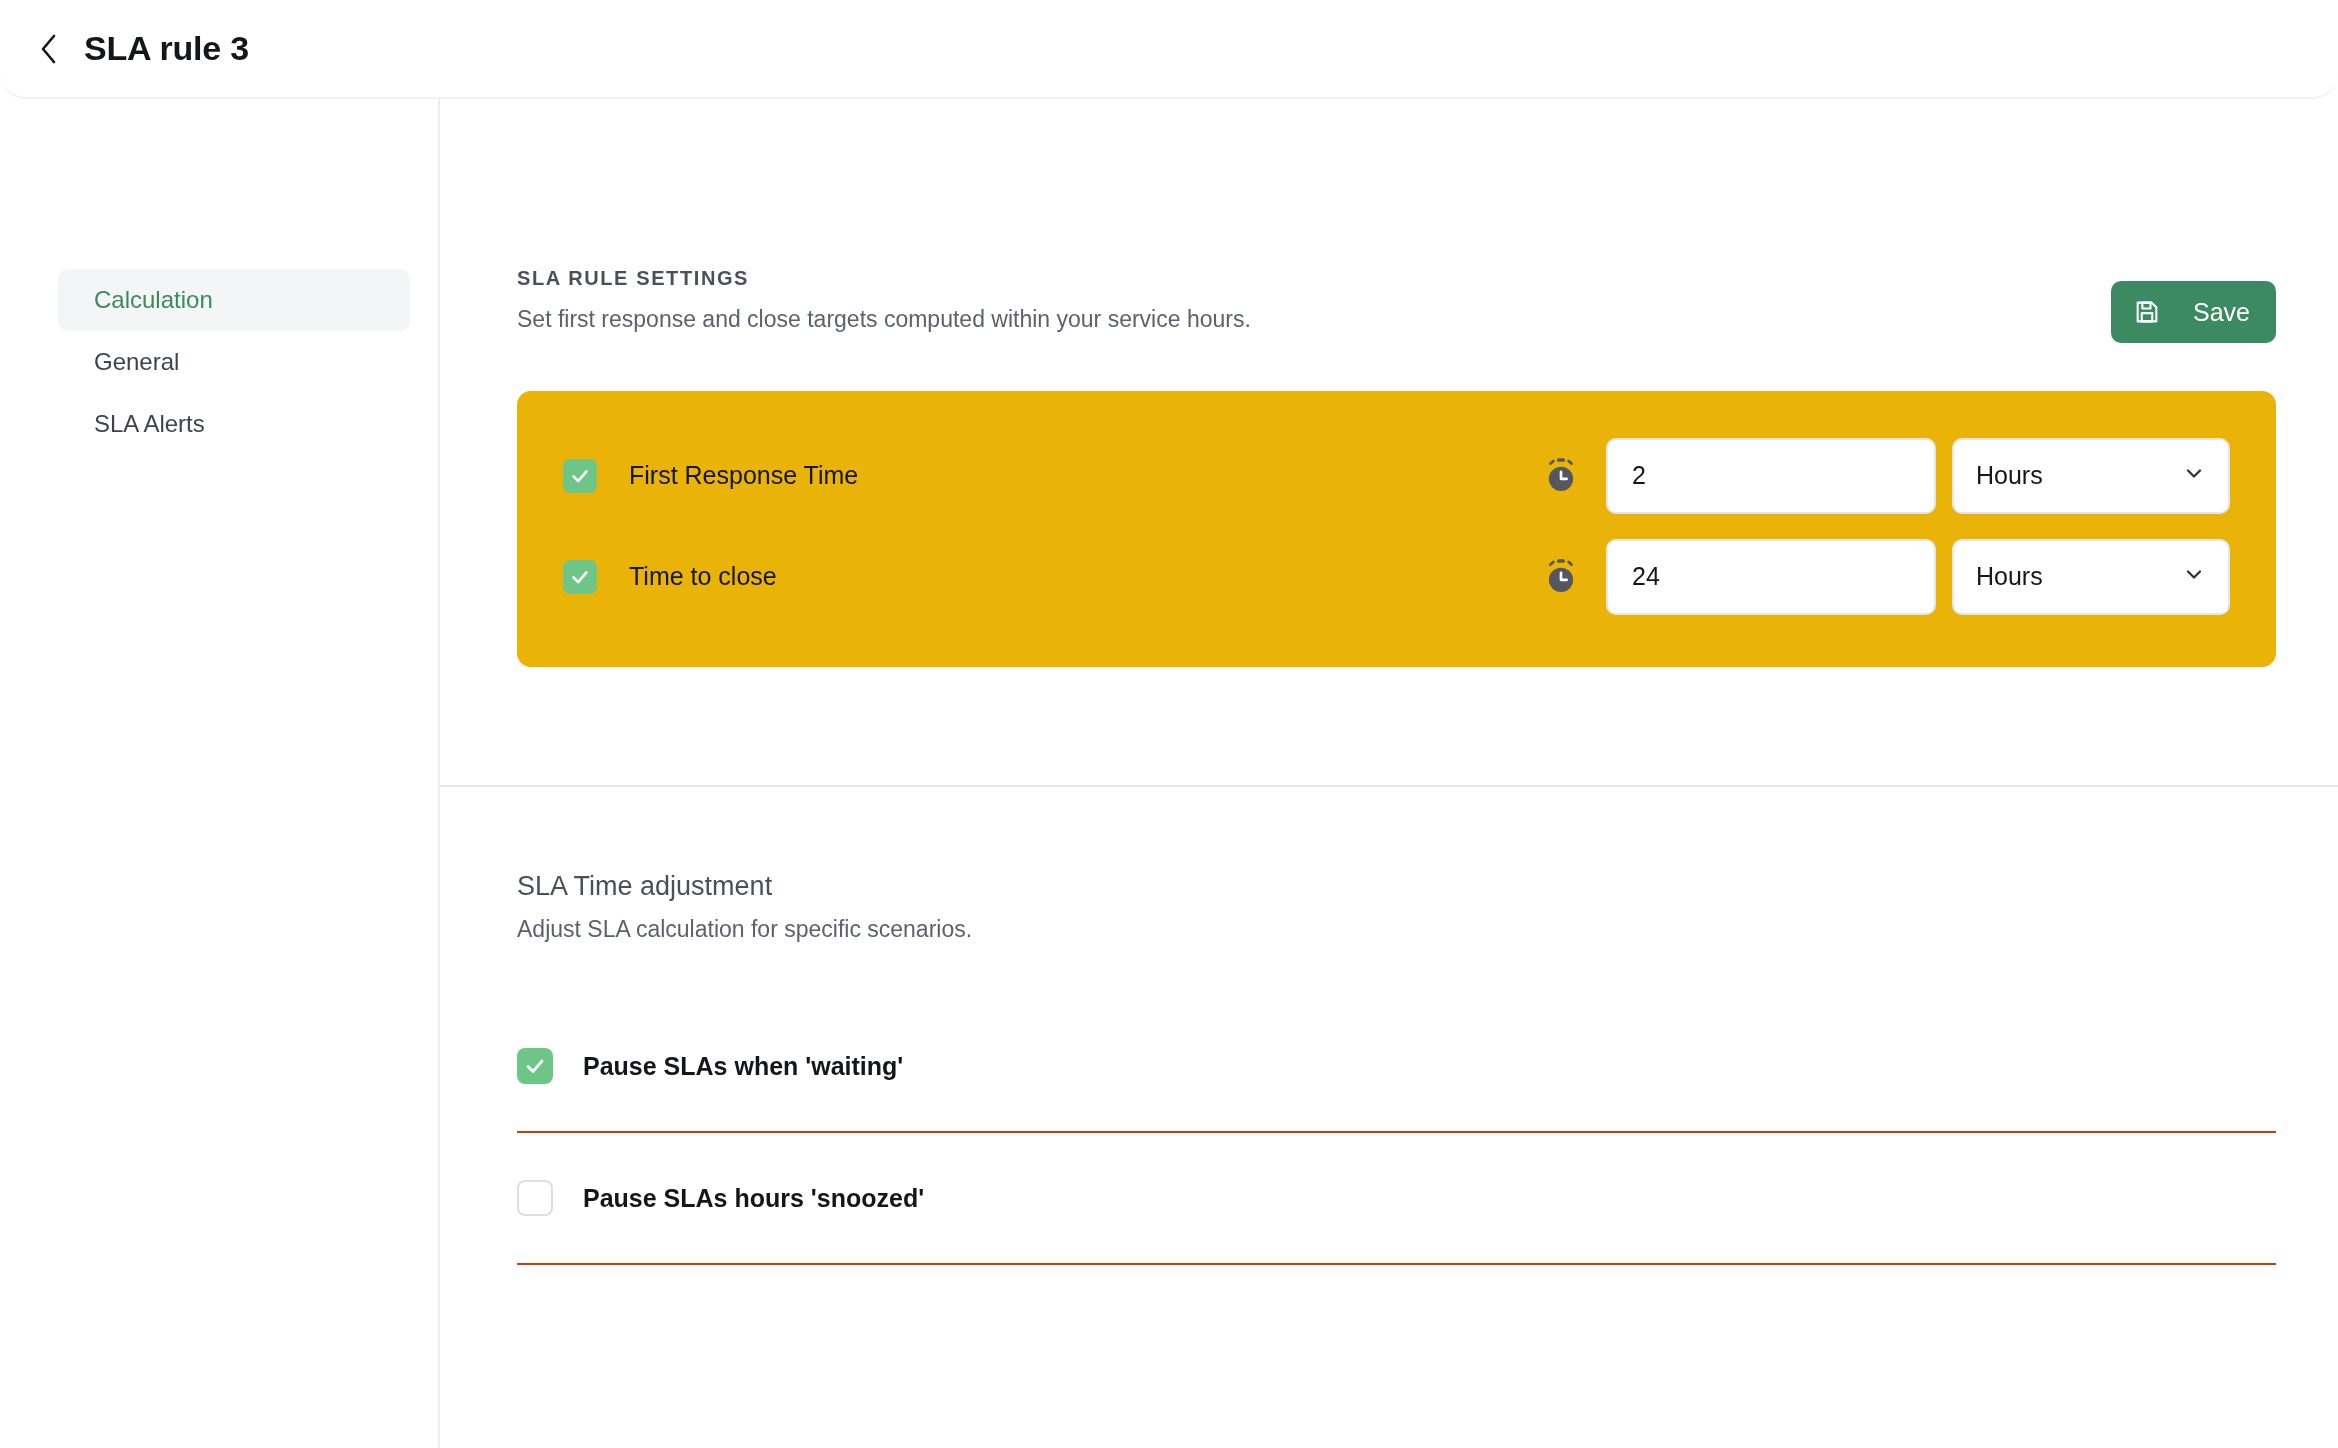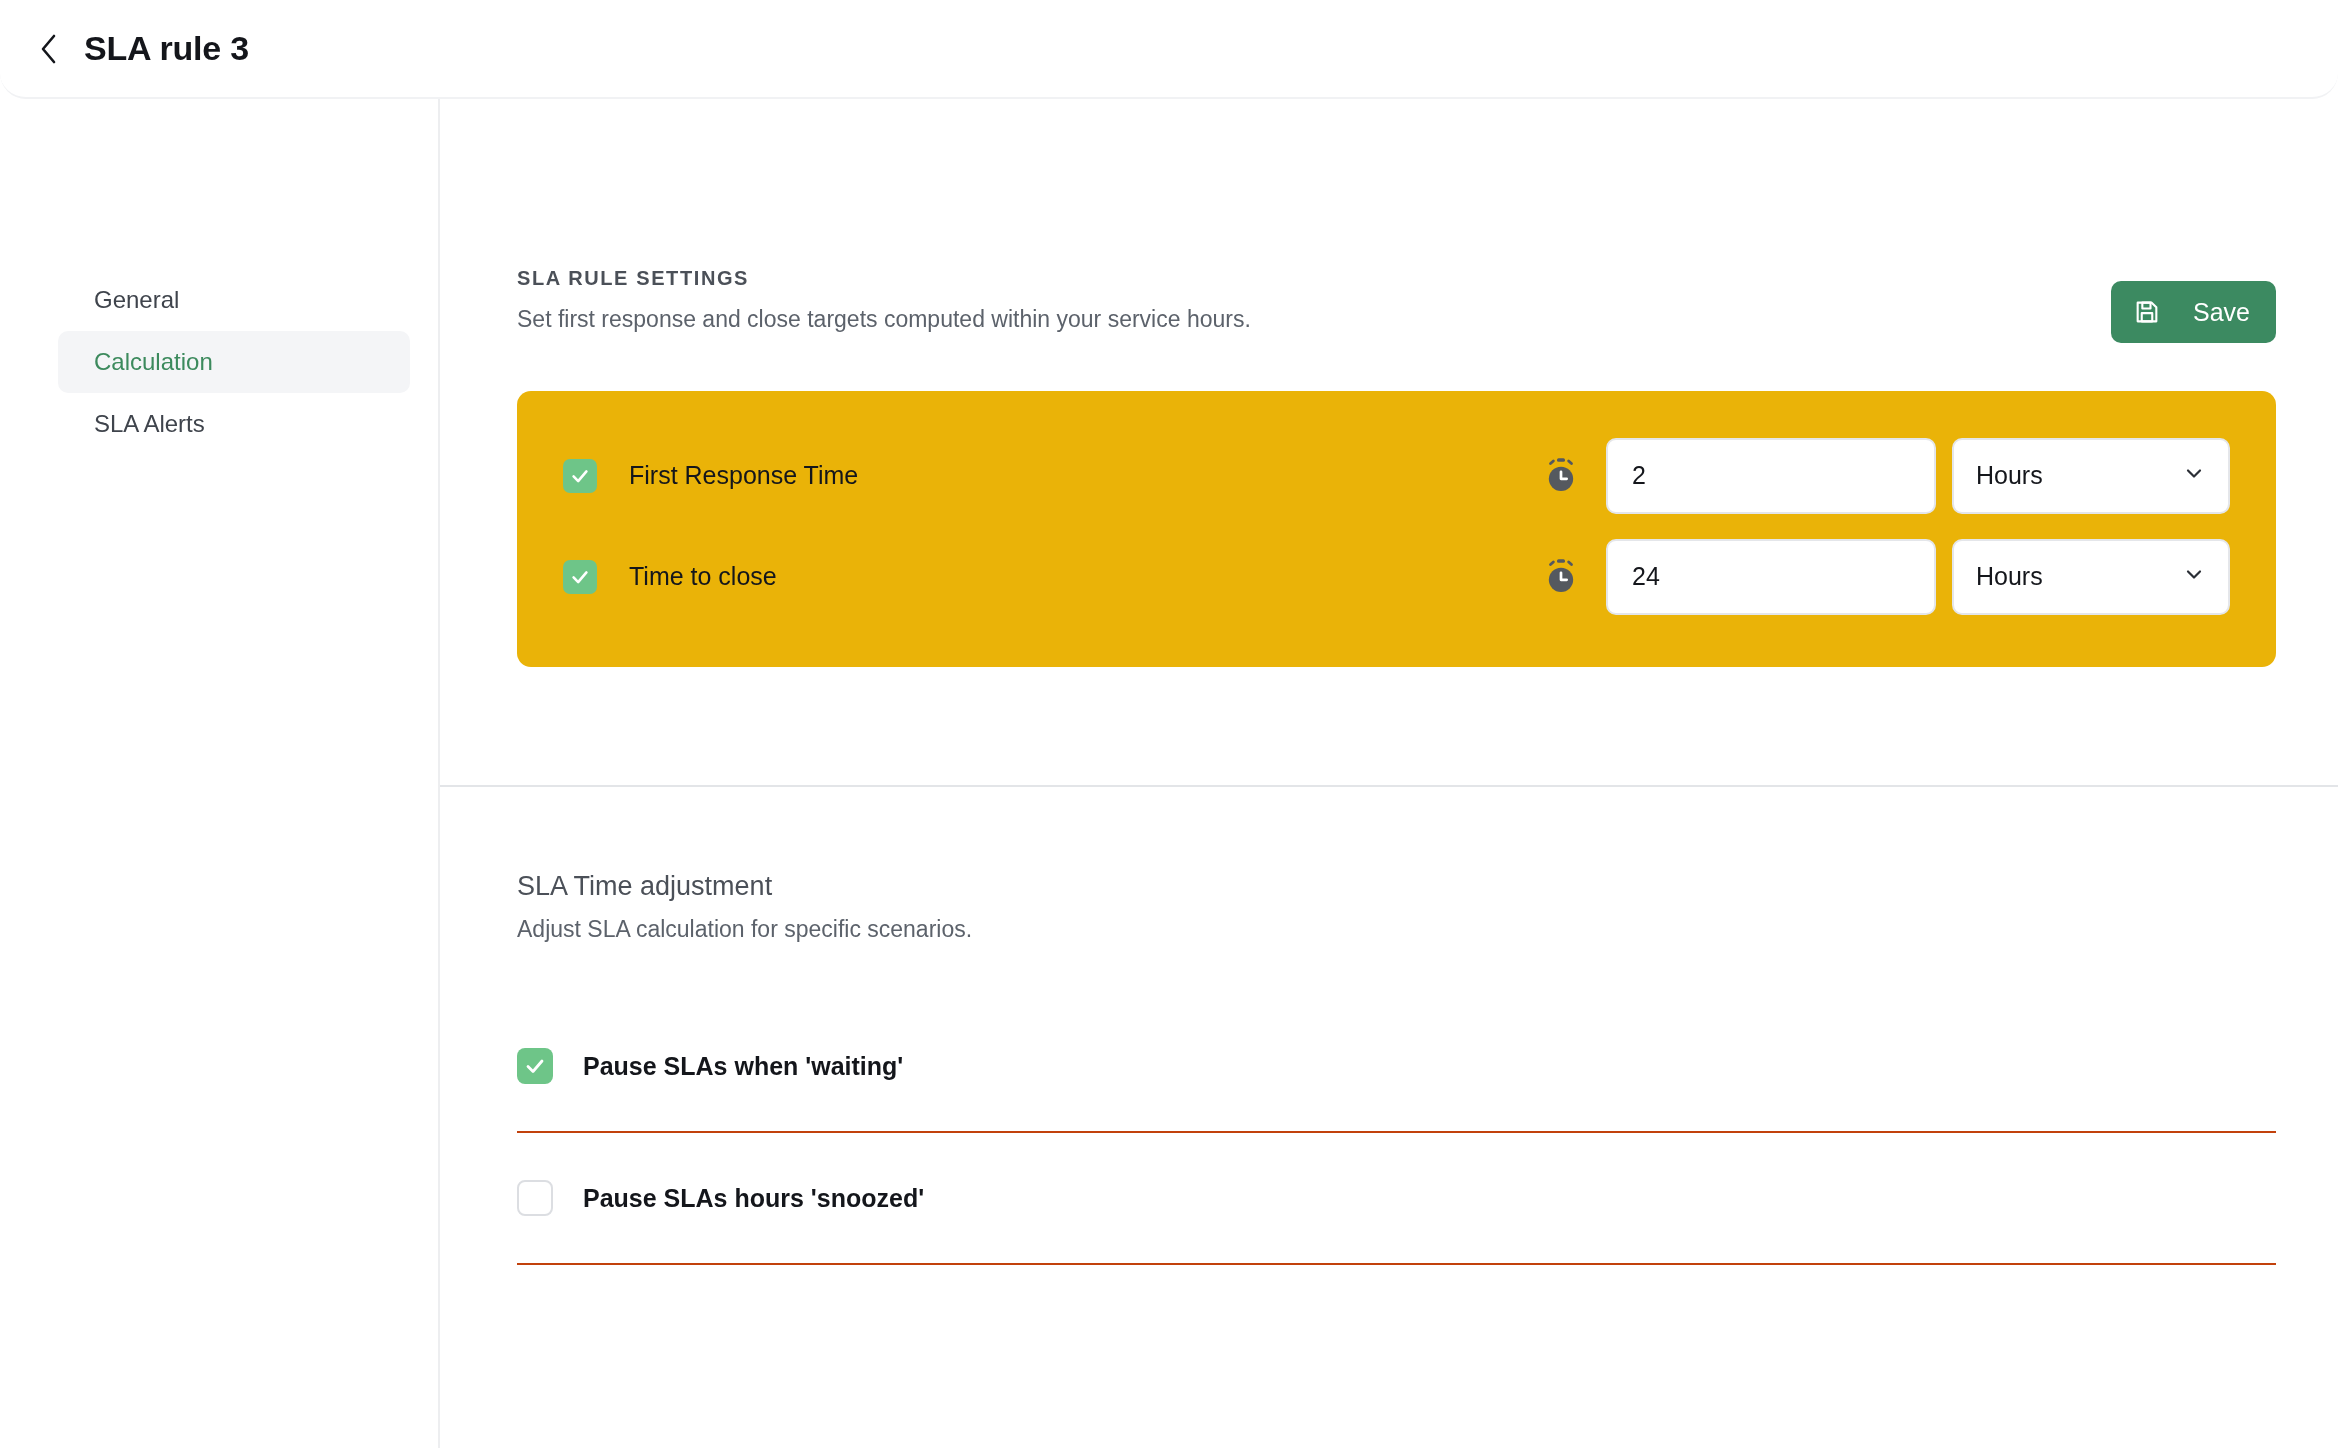--- a/index.html
+++ b/index.html
@@ -206,25 +206,25 @@
           <path d="M18 4 L7 17 L18 30" stroke="#14161b" stroke-width="2.6" stroke-linecap="round" stroke-linejoin="round"></path>
         </svg>
       </span>
     </div>
     <div class="page-title">SLA rule 3</div>
   </div>
 
   <div class="body-wrap">
 
     <div class="sidebar">
+      <div class="nav-item active">
+        <span>Calculation</span>
+      </div>
       <div class="nav-item">
         <span>General</span>
-      </div>
-      <div class="nav-item active">
-        <span>Calculation</span>
       </div>
       <div class="nav-item">
         <span>SLA Alerts</span>
       </div>
     </div>
 
     <div class="main">
 
       <div class="section-top">
 

